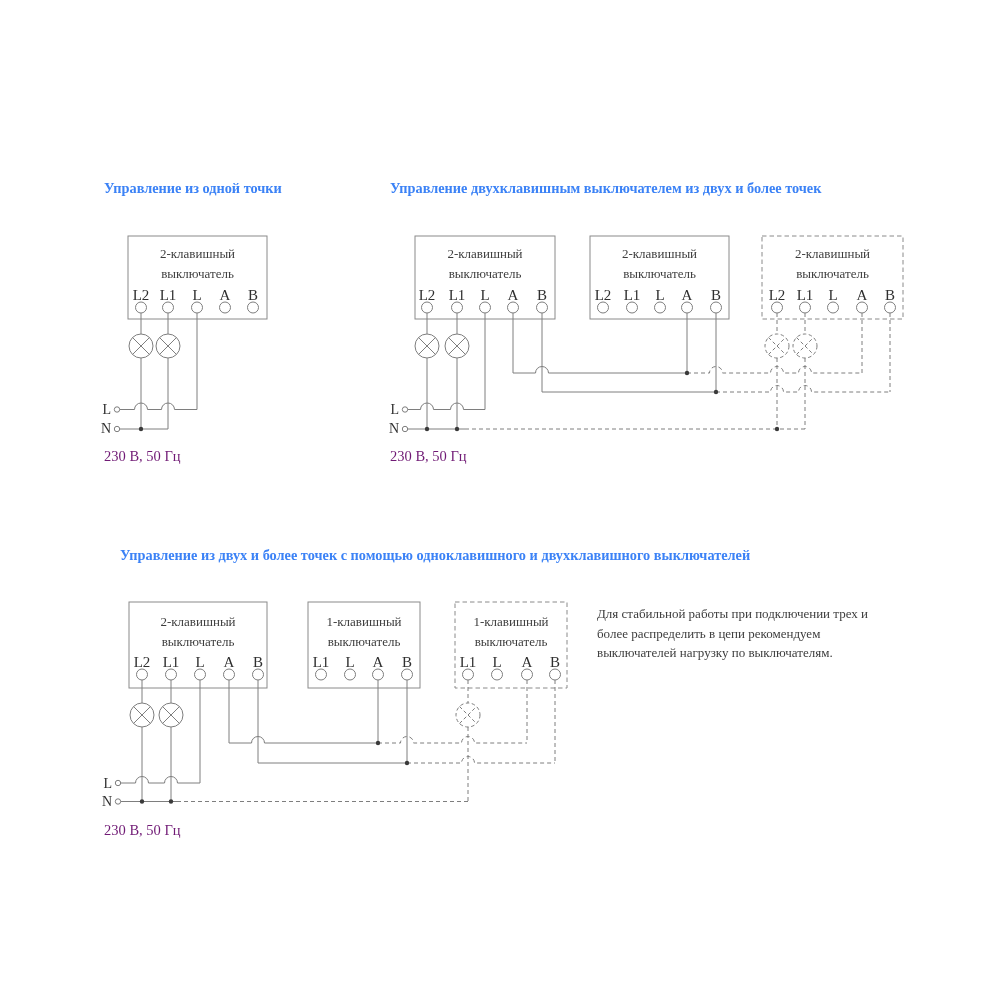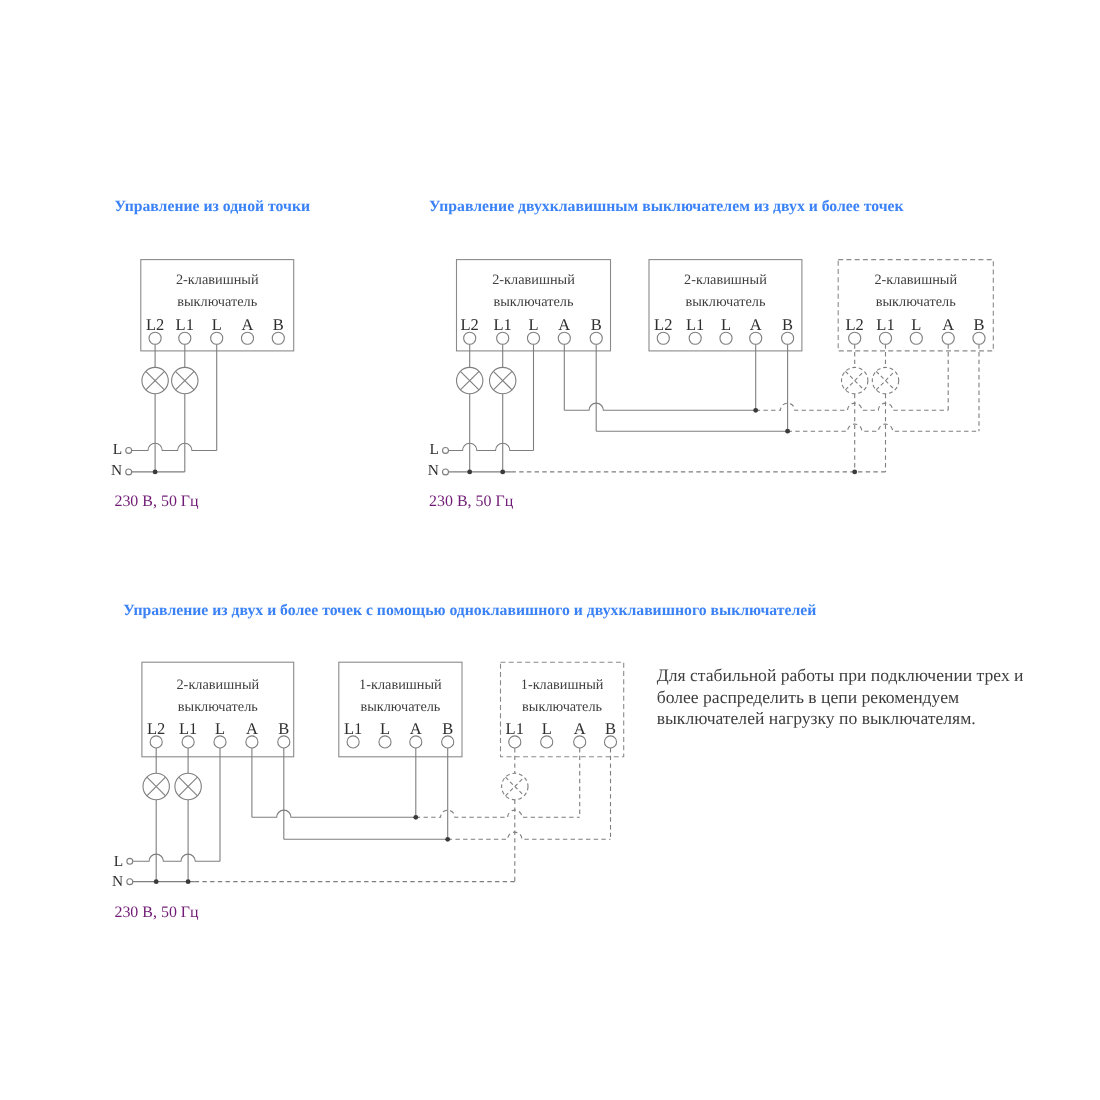--- a/index.html
+++ b/index.html
@@ -2,21 +2,21 @@
 <html><head>
 <meta charset="utf-8">
 <style>
   html,body{margin:0;padding:0;background:#fff;}
   .page{position:relative;width:1000px;height:1000px;background:#ffffff;overflow:hidden;
         font-family:"Liberation Serif","DejaVu Serif",serif;}
   #diagram{position:absolute;left:0;top:0;}
   .title{position:absolute;font-weight:bold;font-size:14.3px;color:#3b82f6;white-space:nowrap;}
   .voltage{position:absolute;font-size:14.5px;color:#701a75;white-space:nowrap;}
   .pwr{position:absolute;width:16px;text-align:right;font-size:14px;color:#2f2f2f;}
-  .note-line{position:absolute;left:597px;font-size:16px;color:#3d3d3d;white-space:nowrap;}
+  .note-line{position:absolute;left:597px;font-size:13px;color:#3d3d3d;white-space:nowrap;}
   
   .wire{stroke:#7e7e7e;stroke-width:1;fill:none;}
   .dashed{stroke-dasharray:4 3;}
   .lamp circle,.lamp line{stroke:#7e7e7e;stroke-width:1;fill:#fff;}
   .dashed-lamp circle,.dashed-lamp line{stroke-dasharray:3.5 2.5;}
   .box{fill:#ffffff;stroke:#8a8a8a;stroke-width:1;}
   .dashed-box{stroke-dasharray:4.5 3;}
   .term-circle{fill:#ffffff;stroke:#7e7e7e;stroke-width:1;}
   .src{fill:#ffffff;stroke:#7e7e7e;stroke-width:1;}
   .dot{fill:#3a3a3a;stroke:none;}
@@ -229,21 +229,21 @@
         <circle cx="497" cy="674.5" r="5.5" class="term-circle"></circle>
         <text x="527" y="667" text-anchor="middle" class="term-label">A</text>
         <circle cx="527" cy="674.5" r="5.5" class="term-circle"></circle>
         <text x="555" y="667" text-anchor="middle" class="term-label">B</text>
         <circle cx="555" cy="674.5" r="5.5" class="term-circle"></circle>
       </g>
     </svg>
 
   <div class="title" style="left:104px;top:180px">Управление из одной точки</div>
   <div class="title" style="left:390px;top:180px">Управление двухклавишным выключателем из двух и более точек</div>
-  <div class="title" style="left:112px;top:547px">Управление из двух и более точек с помощью одноклавишного и двухклавишного выключателей</div>
+  <div class="title" style="left:120px;top:547px">Управление из двух и более точек с помощью одноклавишного и двухклавишного выключателей</div>
 
   <div class="voltage" style="left:104px;top:448px">230 В, 50 Гц</div>
   <div class="voltage" style="left:390px;top:448px">230 В, 50 Гц</div>
   <div class="voltage" style="left:104px;top:822px">230 В, 50 Гц</div>
 
   <div class="pwr" style="left:95px;top:402px">L</div>
   <div class="pwr" style="left:95px;top:421px">N</div>
   <div class="pwr" style="left:383px;top:402px">L</div>
   <div class="pwr" style="left:383px;top:421px">N</div>
   <div class="pwr" style="left:96px;top:776px">L</div>

